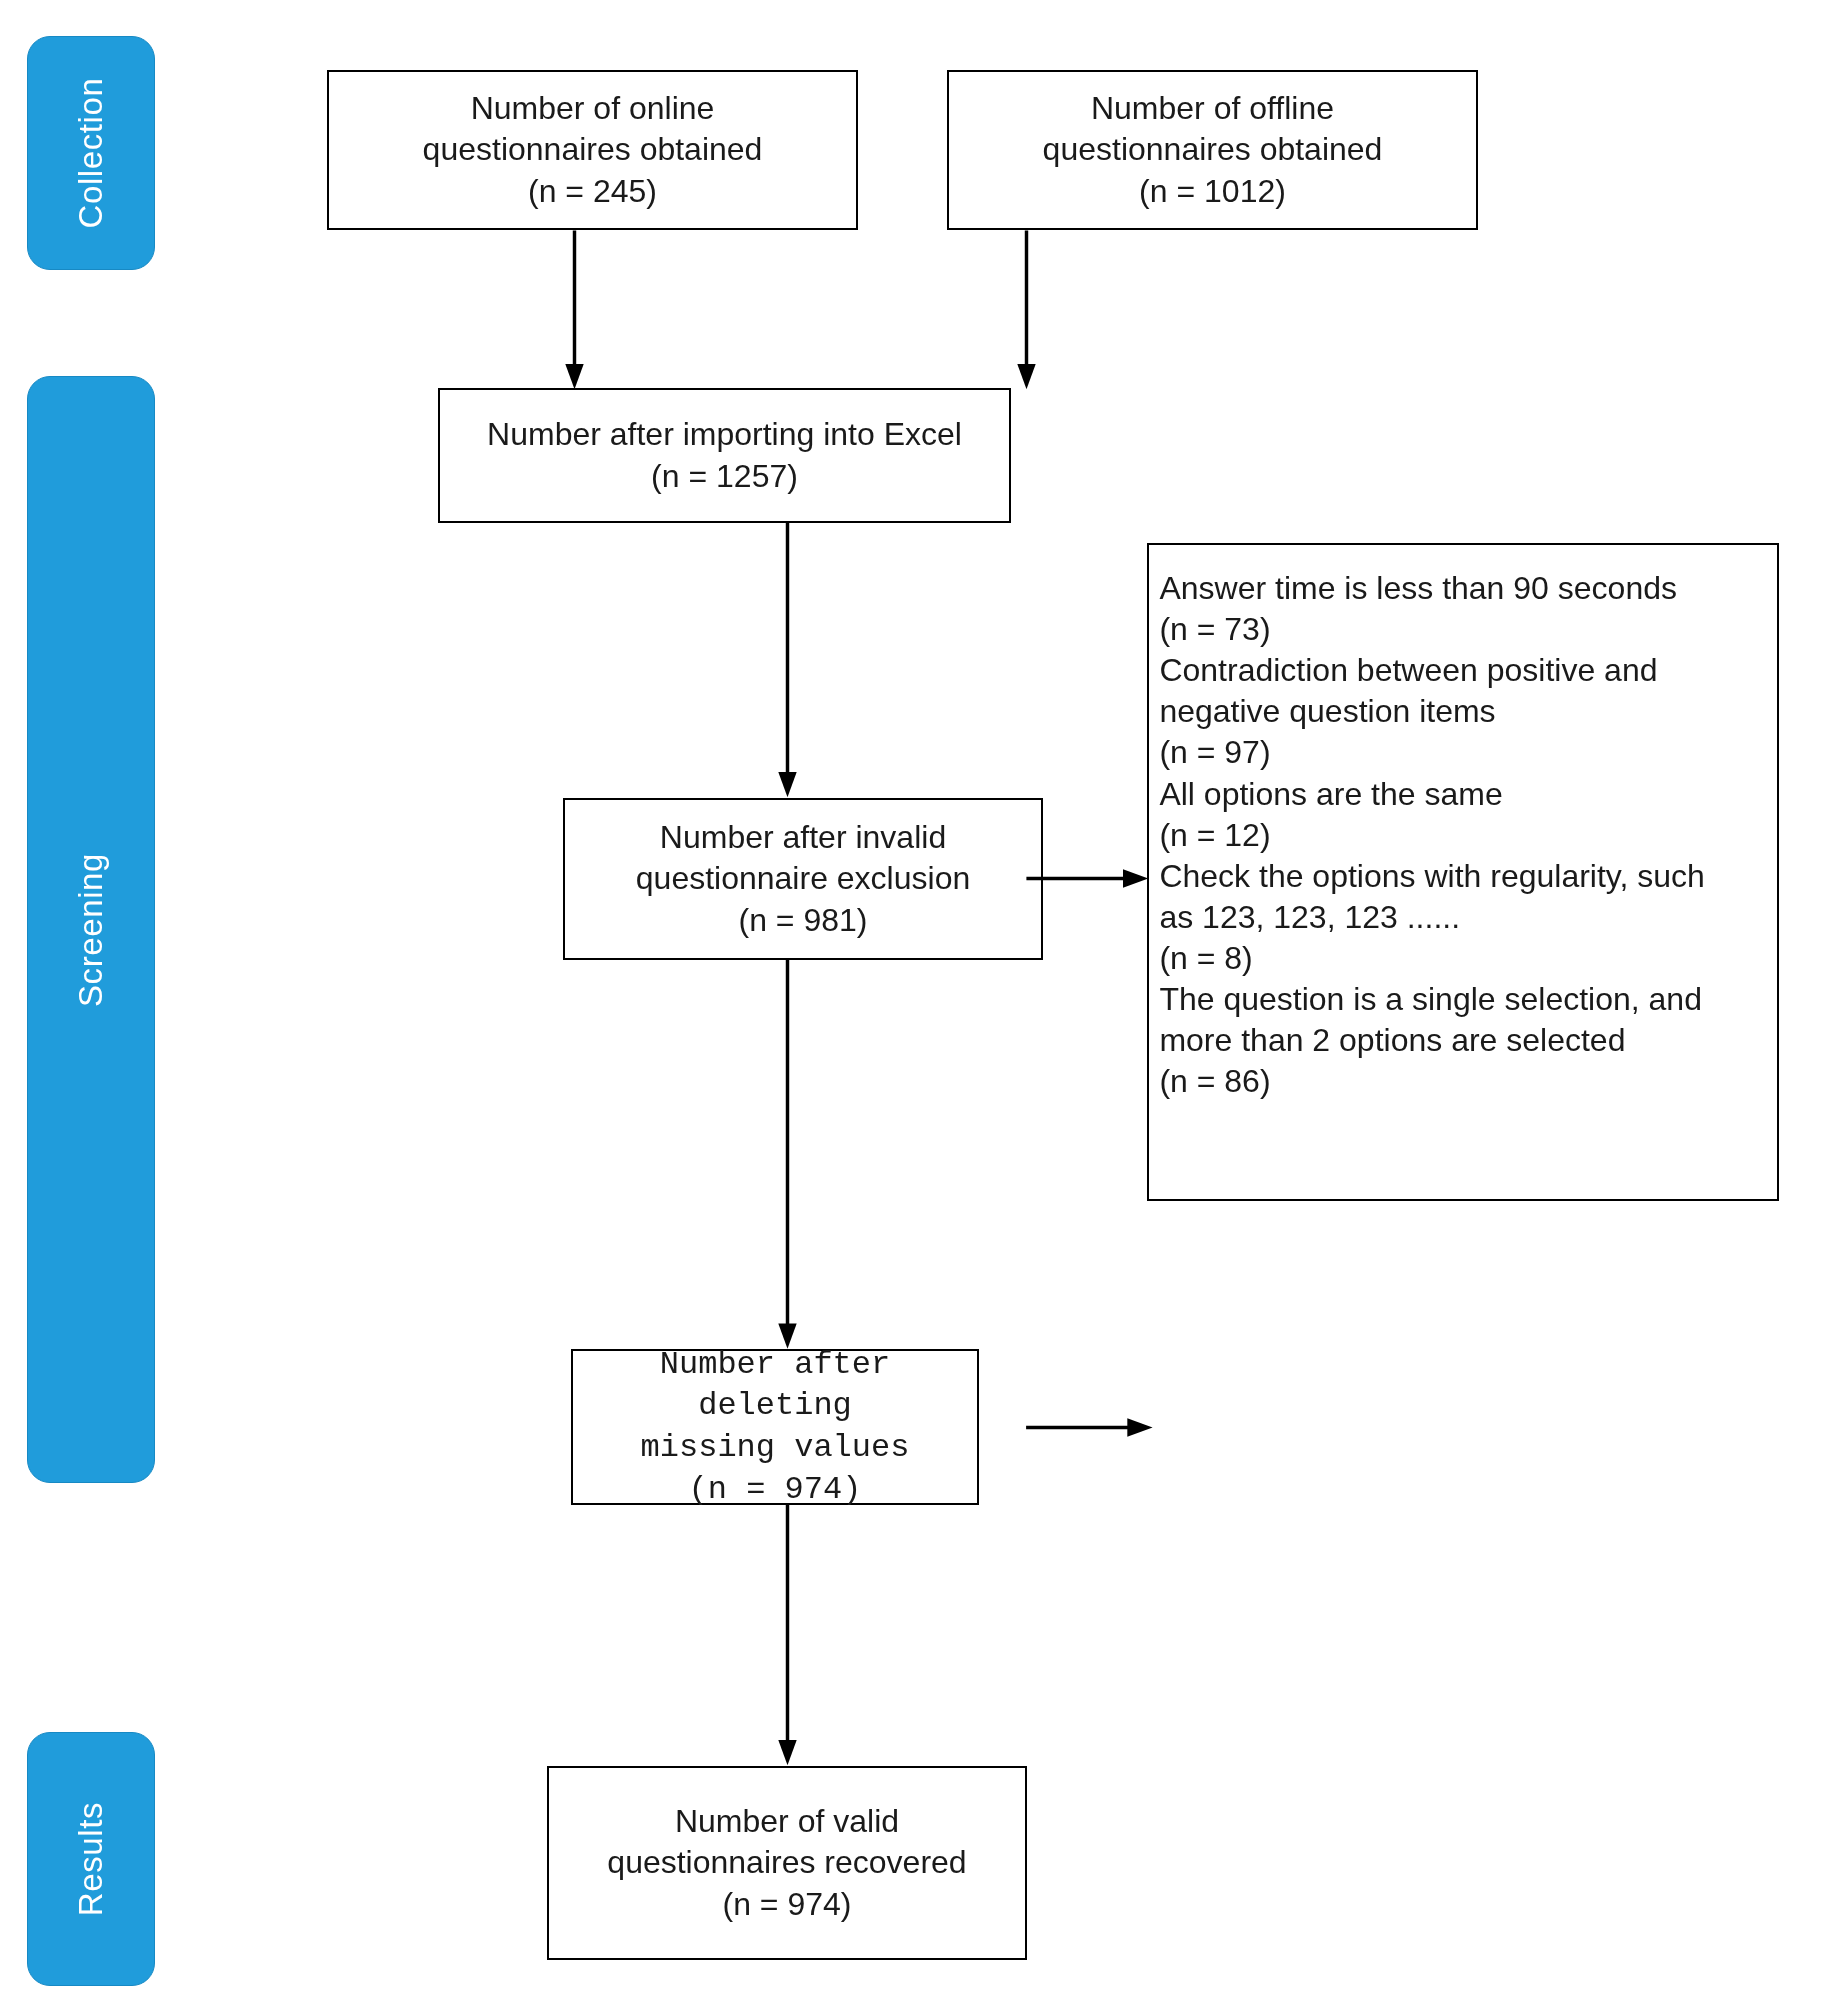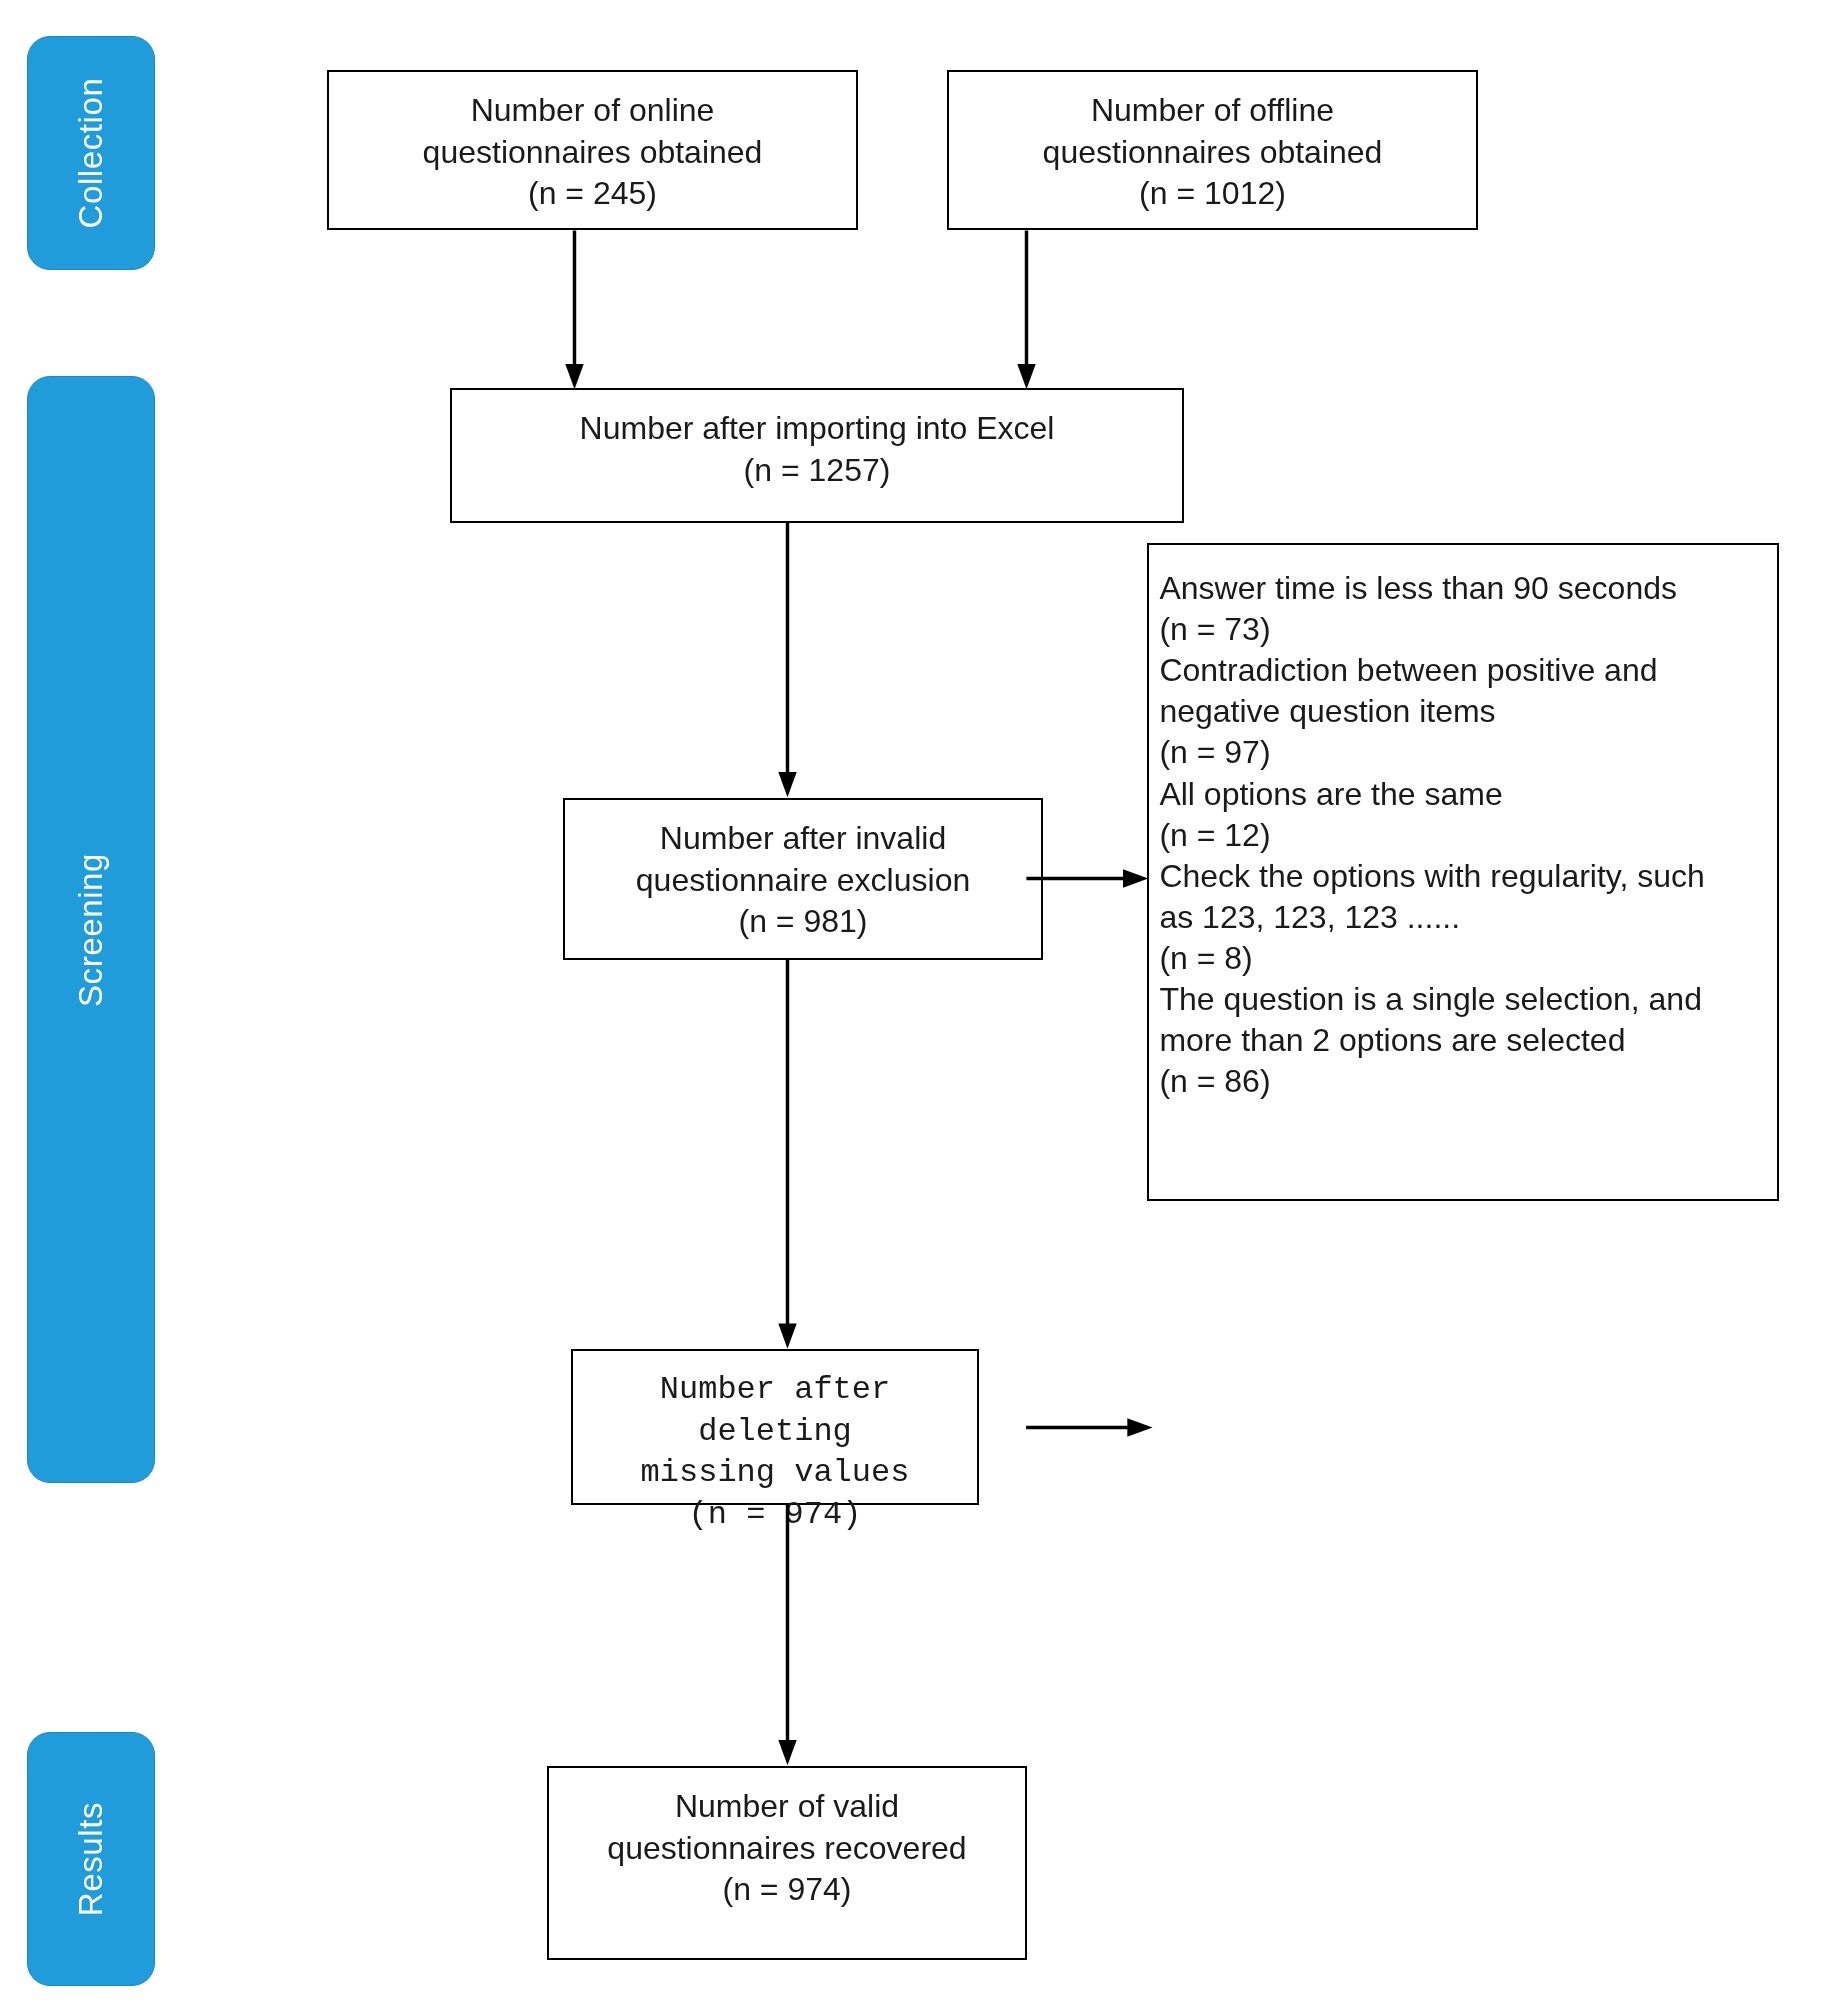--- a/index.html
+++ b/index.html
@@ -38,23 +38,23 @@
     transform-origin: center center;
   }
 
   
   .flow-box {
     position: absolute;
     background: #ffffff;
     border: 2.9px solid #000000;
     box-sizing: border-box;
     display: flex;
-    align-items: flex-start;
+    align-items: center;
     justify-content: center;
-    padding: 18px 8px;
+    padding: 3px 8px;
   }
   .flow-box .box-text {
     color: #1a1a1a;
     font-size: 32px;
     line-height: 1.30;
     text-align: center;
     white-space: pre-line;
   }
   .flow-box.left-align {
     align-items: flex-start;
@@ -97,21 +97,21 @@
 questionnaires obtained
 (n = 245)</span>
   </div>
 
   <div class="flow-box" style="left:947px; top:70px; width:531px; height:160px;">
     <span class="box-text">Number of offline
 questionnaires obtained
 (n = 1012)</span>
   </div>
 
-  <div class="flow-box" style="left:438px; top:388px; width:734px; height:135px;margin-left:12px;">
+  <div class="flow-box" style="left:438px; top:388px; width:573px; height:135px;">
     <span class="box-text">Number after importing into Excel
 (n = 1257)</span>
   </div>
 
   <div class="flow-box" style="left:563px; top:798px; width:480px; height:162px;">
     <span class="box-text">Number after invalid
 questionnaire exclusion
 (n = 981)</span>
   </div>
 

